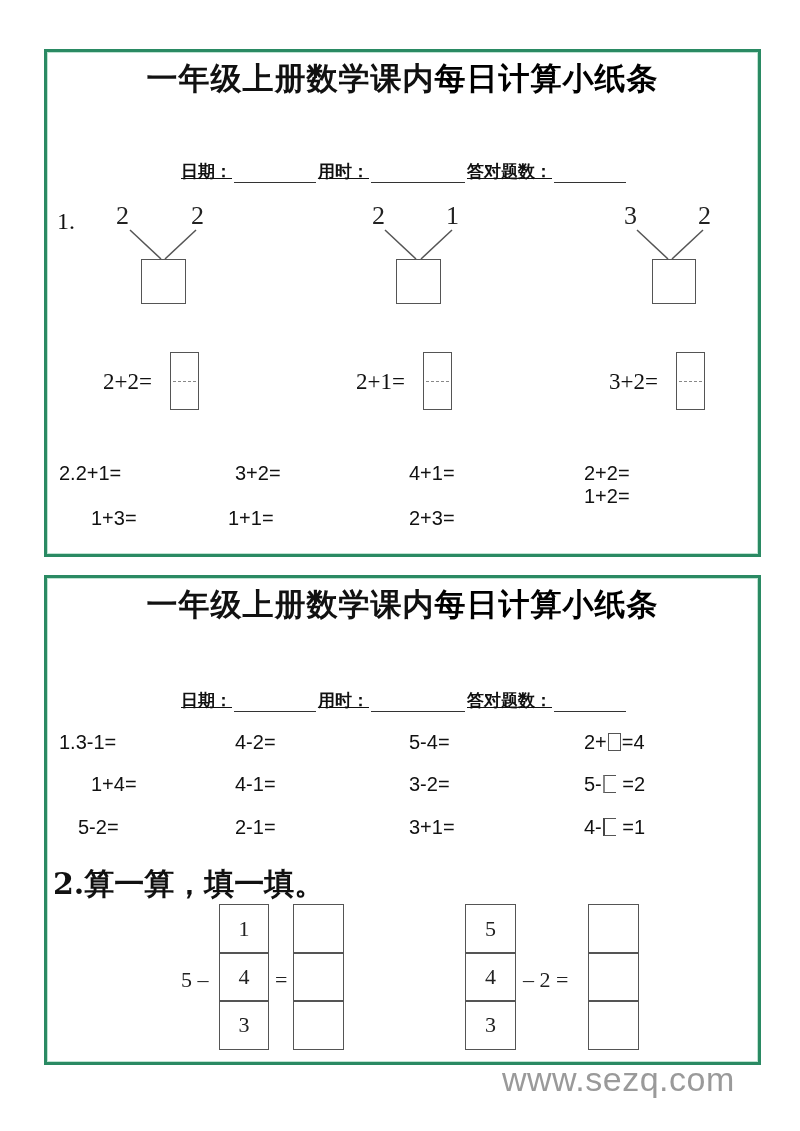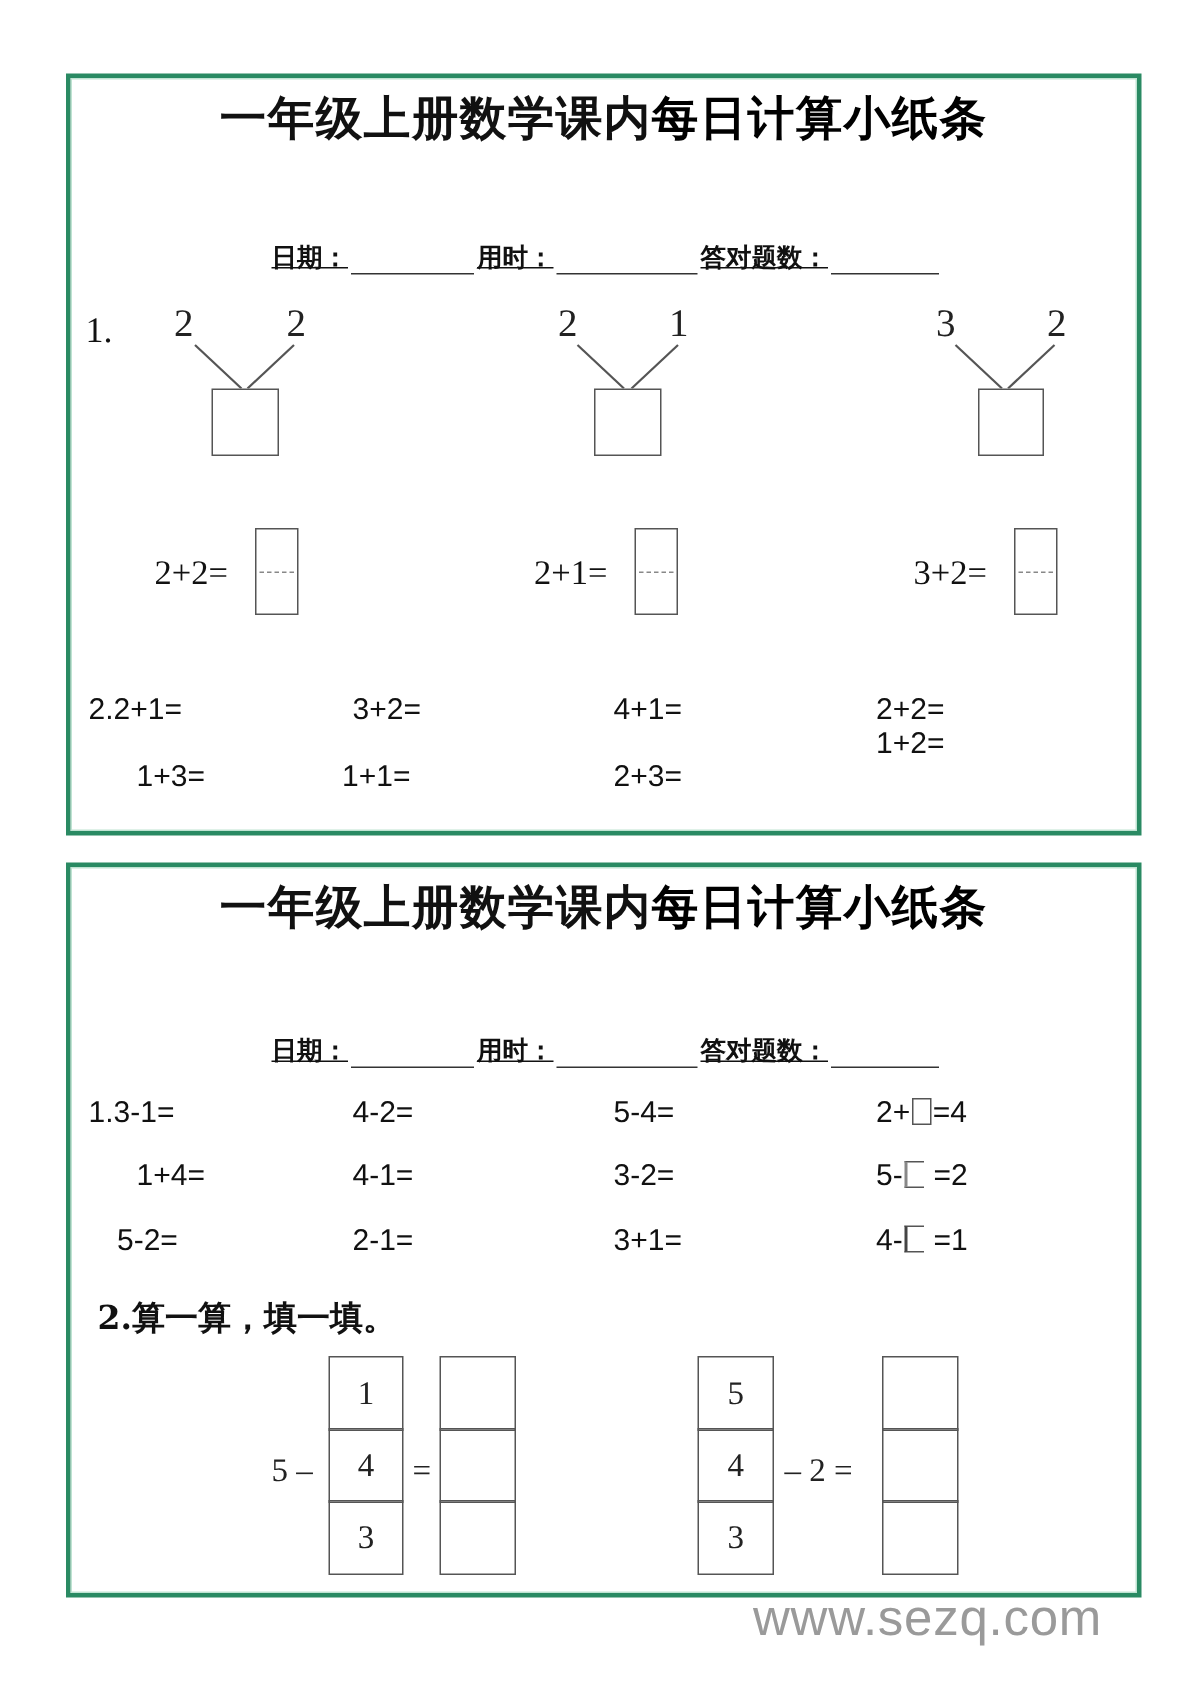--- a/index.html
+++ b/index.html
@@ -27,21 +27,21 @@
   .meta { font-family: "DejaVu Serif", serif; font-size: 17px; font-weight: bold; text-decoration: underline; }
   .blank { display: inline-block; border-bottom: 1.5px solid #333; height: 18px; vertical-align: bottom; margin: 0 2px; }
   .eq { font-family: "Liberation Sans", sans-serif; font-size: 20px; color: #111; }
   .serifnum { font-family: "Liberation Serif", serif; font-size: 26px; color: #222; }
   .box { position: absolute; border: 1.5px solid #555; box-sizing: border-box; background: #fff; }
   .dash { position: absolute; left: 2px; right: 2px; border-top: 1.5px dashed #888; }
   .cell { position: absolute; border: 1.5px solid #555; box-sizing: border-box; display: flex; align-items: center; justify-content: center;
           font-family: "Liberation Serif", serif; font-size: 22px; color: #222; }
   .inlinebox { display: inline-block; width: 13px; height: 18px; border: 1.5px solid #555; vertical-align: -2px; margin: 0 1px; box-sizing: border-box; }
   .inlinebox.open { border-right: none; border-left: 2px solid #888; }
-  .section2 { font-family: "DejaVu Serif", serif; font-size: 22px; font-weight: bold; margin-left: 12px; }
+  .section2 { font-family: "DejaVu Serif", serif; font-size: 30px; font-weight: bold; }
   .watermark { position: absolute; left: 502px; top: 1060px; font-family: "Liberation Sans", sans-serif; font-size: 34px; color: #9a9a9a; letter-spacing: 0.5px; }
 </style>
 </head>
 <body>
 
 <div class="card" id="card1">
   <div class="abs title" style="top:6px;">
     <span>一年级上册数学课内</span><span class="red">每日计算小纸条</span>
   </div>
 

